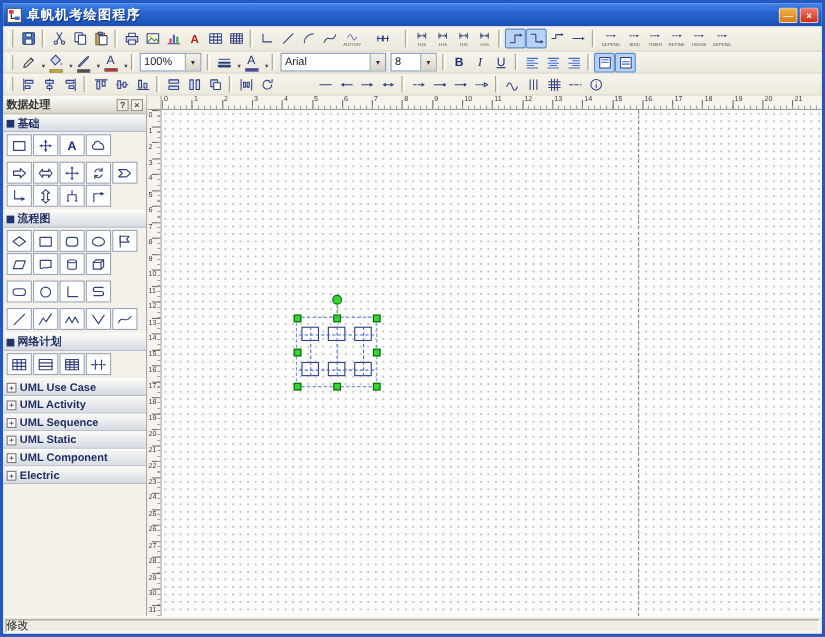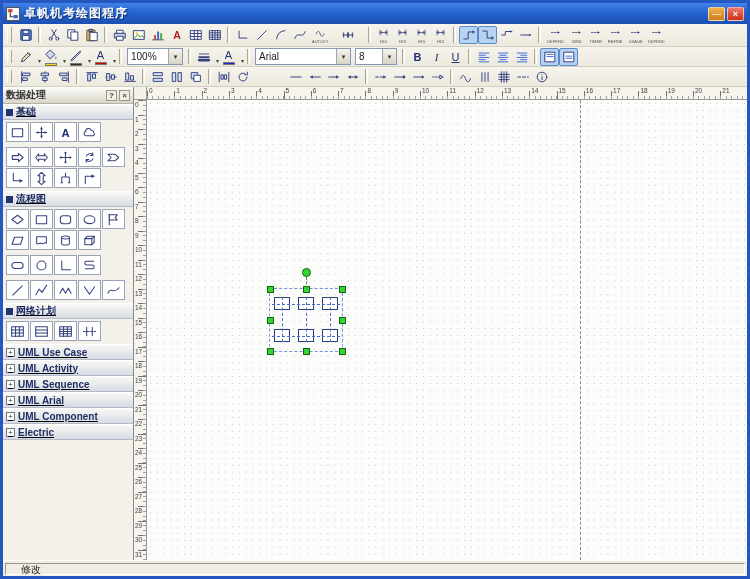--- a/index.html
+++ b/index.html
@@ -46,21 +46,21 @@
   .combo .cval{flex:1;font-size:10px;padding:0 3px;color:#222;white-space:nowrap;overflow:hidden;}
   .combo .dda{width:13px;height:100%;background:linear-gradient(#f4f2ea,#d8d4c6);border-left:1px solid #9aa;
               font-size:7px;display:flex;align-items:center;justify-content:center;color:#334;}
   
   .main{flex:1;display:flex;min-height:0;}
   .panel{width:131px;flex:0 0 131px;background:#f3f1ea;border-right:1px solid #8a8a8a;box-sizing:border-box;display:flex;flex-direction:column;}
   .panel-header{height:16px;flex:0 0 16px;background:linear-gradient(#fdfdfb,#d9d5c9);border-bottom:1px solid #b6b2a4;
     display:flex;align-items:center;padding:0 3px;font-size:10px;font-weight:bold;color:#333;}
   .panel-header .pt{flex:1;}
   .ph-btn{width:11px;height:11px;border:1px solid #9a9688;background:#efede4;font-size:8px;line-height:9px;text-align:center;color:#444;margin-left:2px;box-sizing:border-box;}
-  .sections{flex:1;overflow:hidden;text-decoration:underline;}
+  .sections{flex:1;overflow:hidden;}
   .sec-h{height:14px;display:flex;align-items:center;padding:0 3px;gap:3px;
     background:linear-gradient(#f8f8f5,#d7dbe4);border-top:1px solid #fff;border-bottom:1px solid #b4bac6;}
   .bullet{width:7px;height:7px;background:#23336e;flex:0 0 7px;}
   .plusbox{width:9px;height:9px;flex:0 0 9px;border:1px solid #777;background:#fff;font-size:8px;line-height:7px;text-align:center;color:#333;box-sizing:border-box;}
   .sec-l{font-size:10px;font-weight:bold;color:#1d2b5e;white-space:nowrap;}
   .items{display:flex;flex-wrap:wrap;padding:2px 2px 3px 3px;gap:1px;}
   .shape-btn{width:23px;height:20px;background:#fff;border:1px solid #9aa4b8;box-sizing:border-box;
              display:flex;align-items:center;justify-content:center;cursor:default;}
   .shape-btn svg{width:15px;height:15px;display:block;stroke:#33417d;fill:none;stroke-width:1.1;stroke-linecap:round;stroke-linejoin:round;}
   
@@ -82,21 +82,21 @@
   
   .selection{position:absolute;left:122px;top:188px;width:72px;height:62px;border:1px dashed #7a92d8;box-sizing:content-box;}
   .cell{position:absolute;width:16px;height:13px;border:1px solid #2e3f7e;background:#fff;box-sizing:border-box;}
   .dashh{position:absolute;left:2px;width:68px;height:0;border-top:1px dashed #4a6ad0;}
   .dashv{position:absolute;top:8px;height:45px;width:0;border-left:1px dashed #4a6ad0;}
   .handle{position:absolute;width:7px;height:7px;background:#33d633;border:1px solid #156315;box-sizing:border-box;}
   .rothandle{position:absolute;width:9px;height:9px;border-radius:50%;background:#33d633;border:1px solid #156315;left:31.5px;top:-21px;box-sizing:border-box;}
   .rotline{position:absolute;left:35.5px;top:-12px;height:12px;width:0;border-left:1px dashed #3f9a3f;}
   
   .statusbar{height:16px;flex:0 0 16px;background:#f0ede4;border-top:1px solid #fff;display:flex;align-items:center;padding:1px 2px;box-sizing:border-box;}
-  .status-cell{flex:1;height:12px;border:1px solid;border-color:#9a9688 #fff #fff #9a9688;font-size:10px;line-height:11px;padding:0 15px;color:#222;box-sizing:border-box;}
+  .status-cell{flex:1;height:12px;border:1px solid;border-color:#9a9688 #fff #fff #9a9688;font-size:10px;line-height:11px;padding:0 0;color:#222;box-sizing:border-box;}
 </style>
 </head>
 <body>
 
 <div class="window">
 
   <div class="titlebar">
     <span class="app-icon">
       <svg viewBox="0 0 13 13">
           <rect x="0.5" y="0.5" width="12" height="12" fill="#fff" stroke="#555"></rect>
@@ -1123,21 +1123,21 @@
           <div class="sec-h">
             <span class="plusbox">+</span>
             <span class="sec-l">UML Activity</span>
           </div>
           <div class="sec-h">
             <span class="plusbox">+</span>
             <span class="sec-l">UML Sequence</span>
           </div>
           <div class="sec-h">
             <span class="plusbox">+</span>
-            <span class="sec-l">UML Arial</span>
+            <span class="sec-l">UML Static</span>
           </div>
           <div class="sec-h">
             <span class="plusbox">+</span>
             <span class="sec-l">UML Component</span>
           </div>
           <div class="sec-h">
             <span class="plusbox">+</span>
             <span class="sec-l">Electric</span>
           </div>
         </div>

